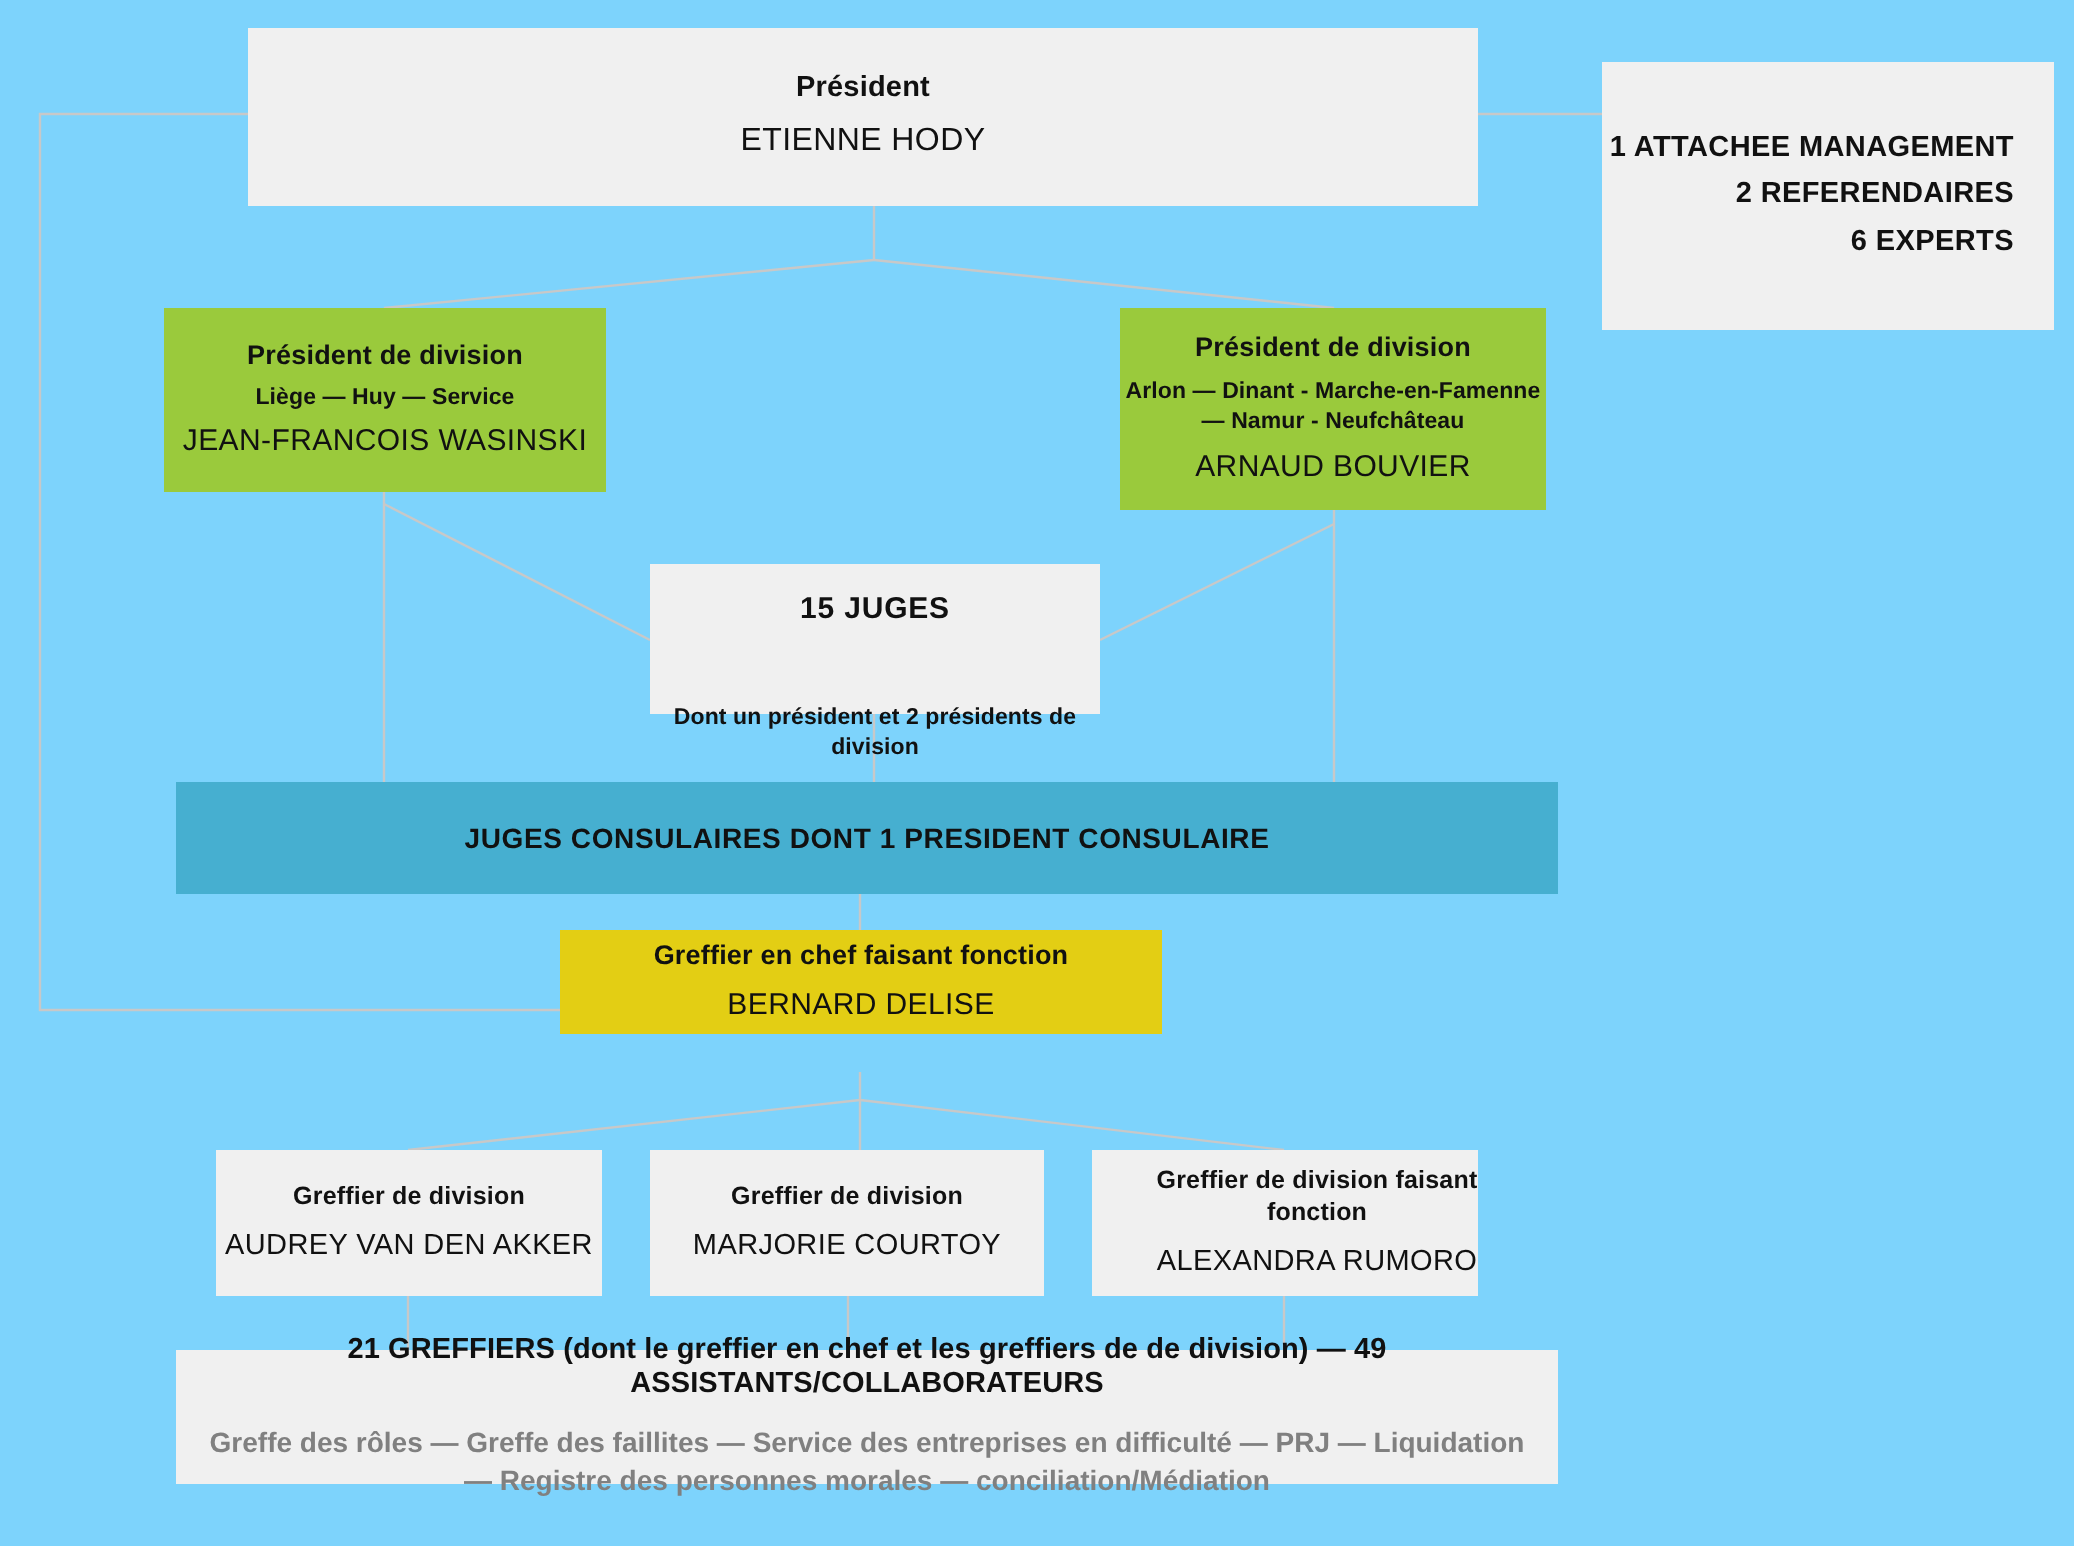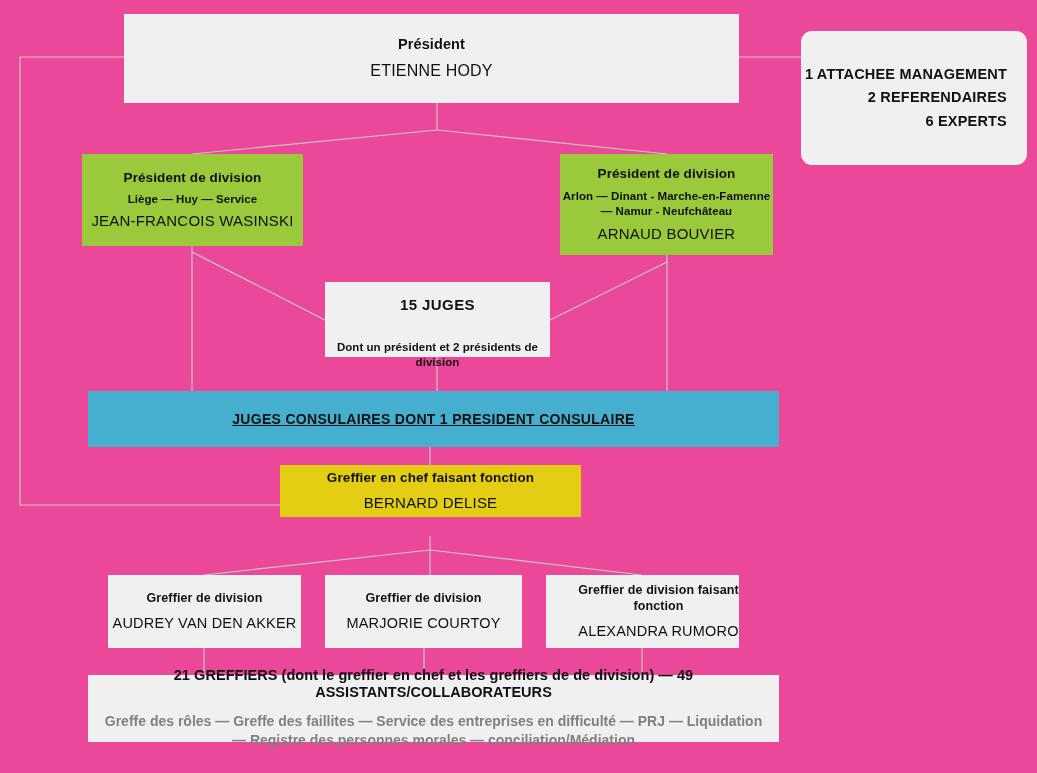--- a/index.html
+++ b/index.html
@@ -10,21 +10,21 @@
   body {
     font-family: "Liberation Sans", sans-serif;
     width: 1037px;
     height: 773px;
     overflow: hidden;
   }
   #chart-root {
     position: relative;
     width: 1037px;
     height: 773px;
-    background: #ec4899;
+    background: #7dd3fc;
   }
   .conn-layer {
     position: absolute;
     left: 0;
     top: 0;
     width: 1037px;
     height: 773px;
     pointer-events: none;
   }
   .node {
@@ -71,21 +71,20 @@
   
   #staff-box {
     left: 801px;
     top: 31px;
     width: 226px;
     height: 134px;
     background: #f0f0f0;
     align-items: flex-end;
     justify-content: center;
     padding-right: 20px;
-    border-radius: 11px;
   }
   #staff-box .staff-line {
     font-weight: bold;
     font-size: 14.5px;
     text-align: right;
     line-height: 1.62;
     letter-spacing: 0.2px;
   }
 
   
@@ -107,32 +106,32 @@
 
   
   #judges-box {
     left: 325px;
     top: 282px;
     width: 225px;
     height: 75px;
     background: #f0f0f0;
     justify-content: flex-start;
     padding-top: 14px;
+    gap: 12px;
   }
   #judges-box .role { font-size: 15px; letter-spacing: 0.4px; }
   #judges-box .sub { font-size: 11.5px; margin-top: 26px; line-height: 1.3; padding: 0 8px; }
 
   
   #consular-bar {
     left: 88px;
     top: 391px;
     width: 691px;
     height: 56px;
     background: #46AFD0;
-    text-decoration: underline;
   }
   #consular-bar .role { font-size: 14px; letter-spacing: 0.3px; }
 
   
   #chief-clerk-box {
     left: 280px;
     top: 465px;
     width: 301px;
     height: 52px;
     background: #E3CE14;

